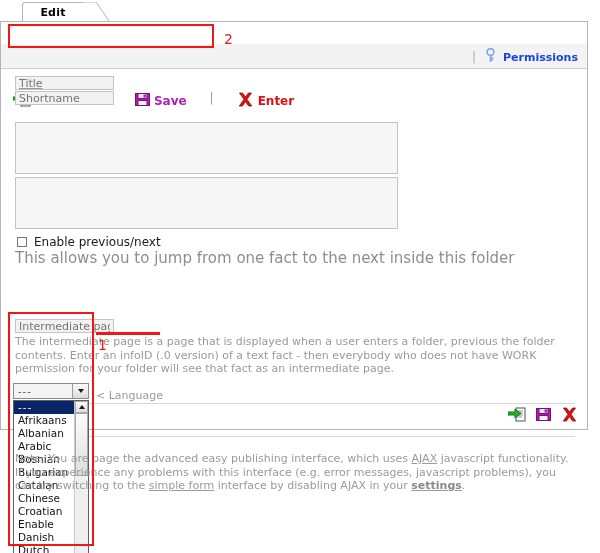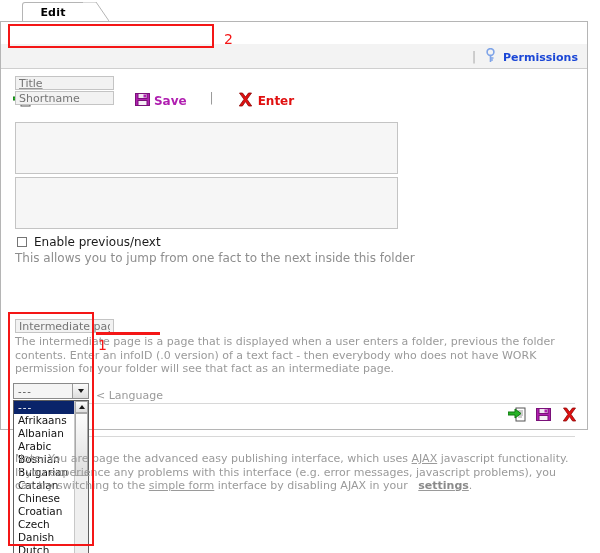--- a/index.html
+++ b/index.html
@@ -84,21 +84,21 @@
   .ta1{top:53px;height:52px;}
   .ta2{top:108px;height:52px;}
 
   .cbrow{position:absolute;left:16px;top:166px;display:flex;align-items:center;gap:7px;text-align:right;}
   .cbox{
     width:10px;height:10px;border:1px solid #757575;background:#fff;
     box-sizing:border-box;display:inline-block;
   }
   .cbrow .cl{font-size:12px;color:#1a1a1a;}
   .hint{
-    position:absolute;left:14px;font-size:12px;color:#8e8e8e;line-height:14px;
+    position:absolute;left:14px;font-size:15px;color:#8e8e8e;line-height:14px;
   }
   .hint1{top:182px;}
 
   .fld-inter{position:absolute;left:14px;top:250px;width:99px;height:14px;}
 
   .hint2{
     position:absolute;left:14px;top:266px;width:560px;
     font-size:11px;color:#9a9a9a;line-height:13.5px;
   }
 
@@ -172,21 +172,21 @@
 
   
   .icon-row{position:absolute;right:9px;top:338px;display:flex;align-items:center;gap:10px;}
 
   
   .note{
     position:absolute;left:14px;top:383px;width:562px;
     font-size:11px;color:#9a9a9a;line-height:13.5px;
   }
   .note a{color:#9a9a9a;text-decoration:underline;}
-  .note b{font-weight:bold;color:#8a8a8a;margin-left:7px;}
+  .note b{font-weight:bold;color:#8a8a8a;}
 
   .icon{display:inline-block;vertical-align:middle;}
 </style>
 </head>
 <body>
 
 <div class="page">
 
   <div class="tabstrip">
     <div class="tab">
@@ -286,21 +286,21 @@
           <div class="lang-items" id="lang-items">
               <div class="lang-opt sel">---</div>
               <div class="lang-opt">Afrikaans</div>
               <div class="lang-opt">Albanian</div>
               <div class="lang-opt">Arabic</div>
               <div class="lang-opt">Bosnian</div>
               <div class="lang-opt">Bulgarian</div>
               <div class="lang-opt">Catalan</div>
               <div class="lang-opt">Chinese</div>
               <div class="lang-opt">Croatian</div>
-              <div class="lang-opt">Czech</div>
+              <div class="lang-opt">Enable</div>
               <div class="lang-opt">Danish</div>
               <div class="lang-opt">Dutch</div>
             </div>
           <div class="lang-sb">
             <div class="sb-btn sb-up">
                 <i></i>
               </div>
             <div class="sb-track"></div>
             <div class="sb-thumb"></div>
 

